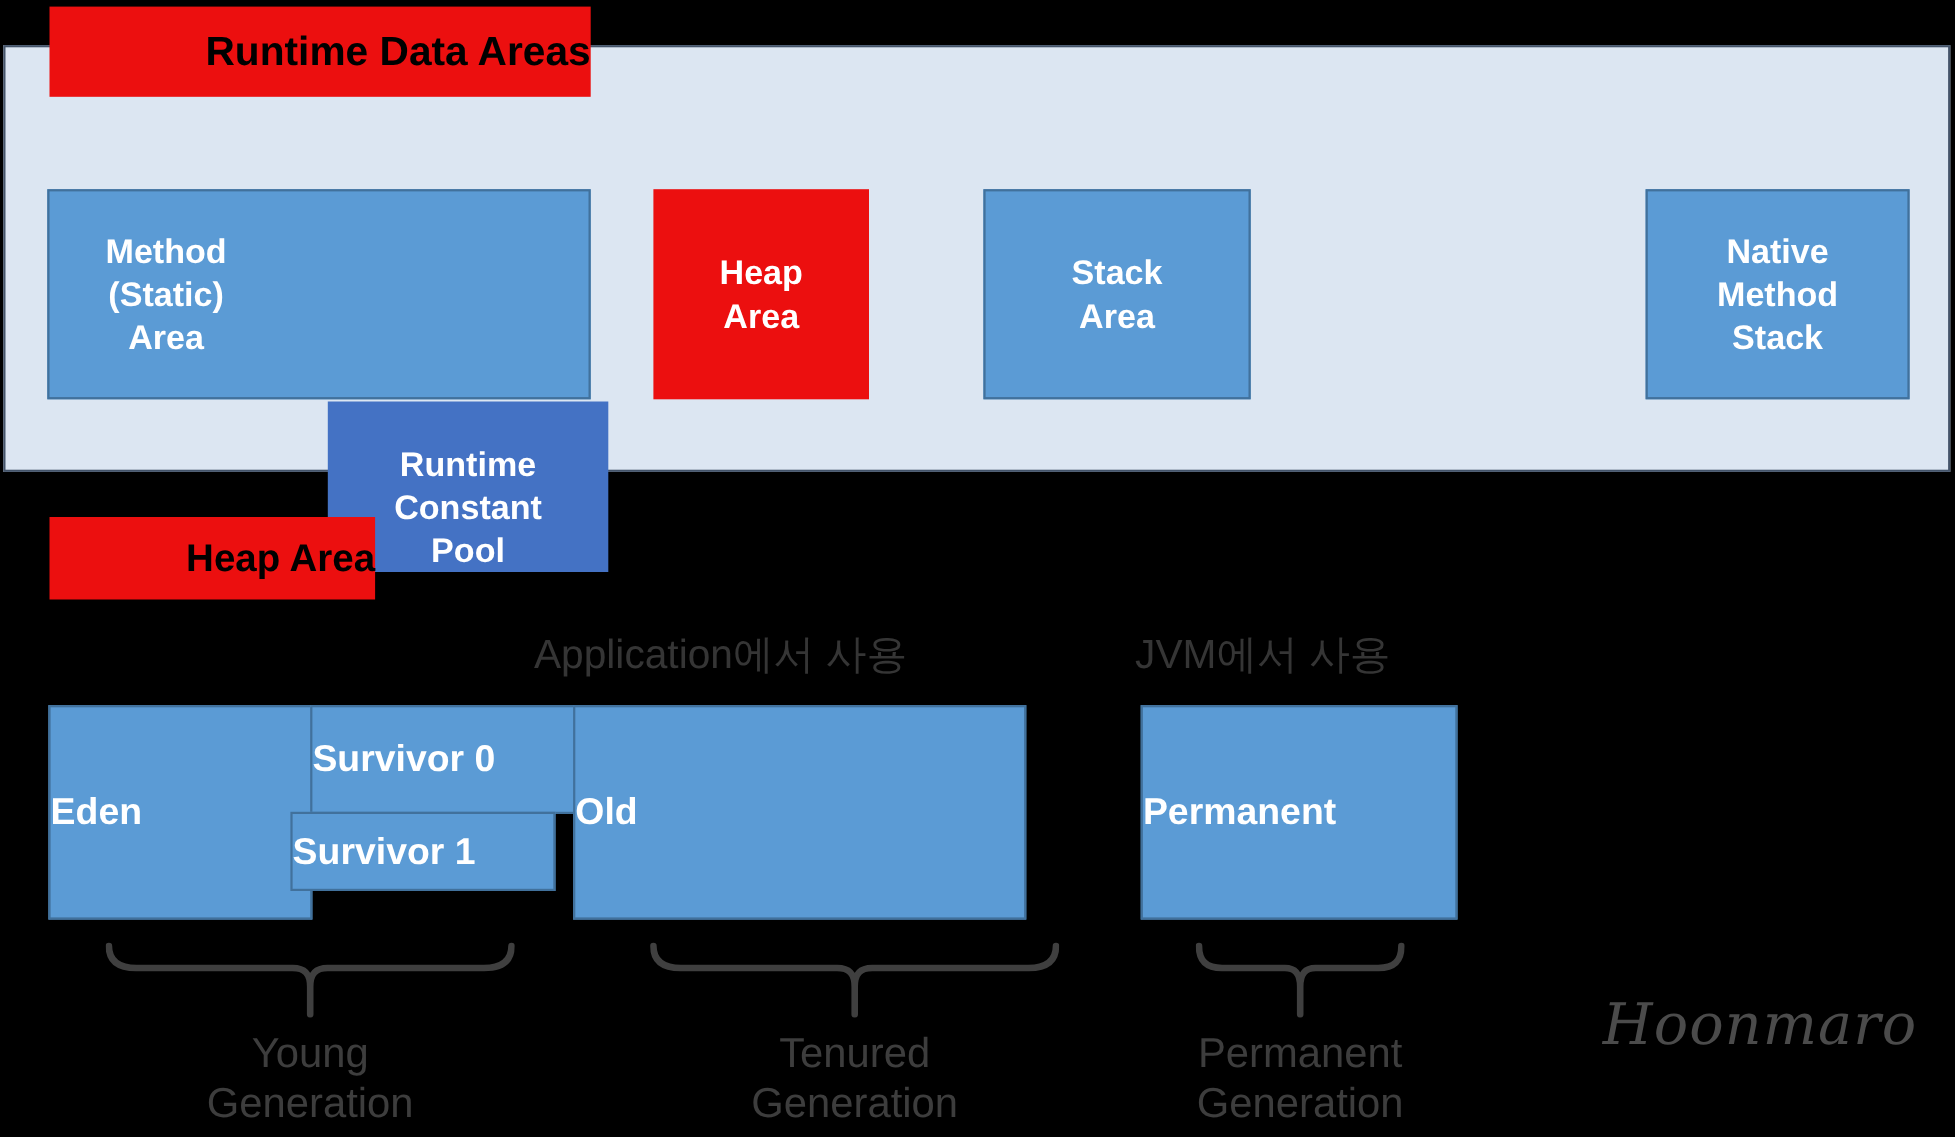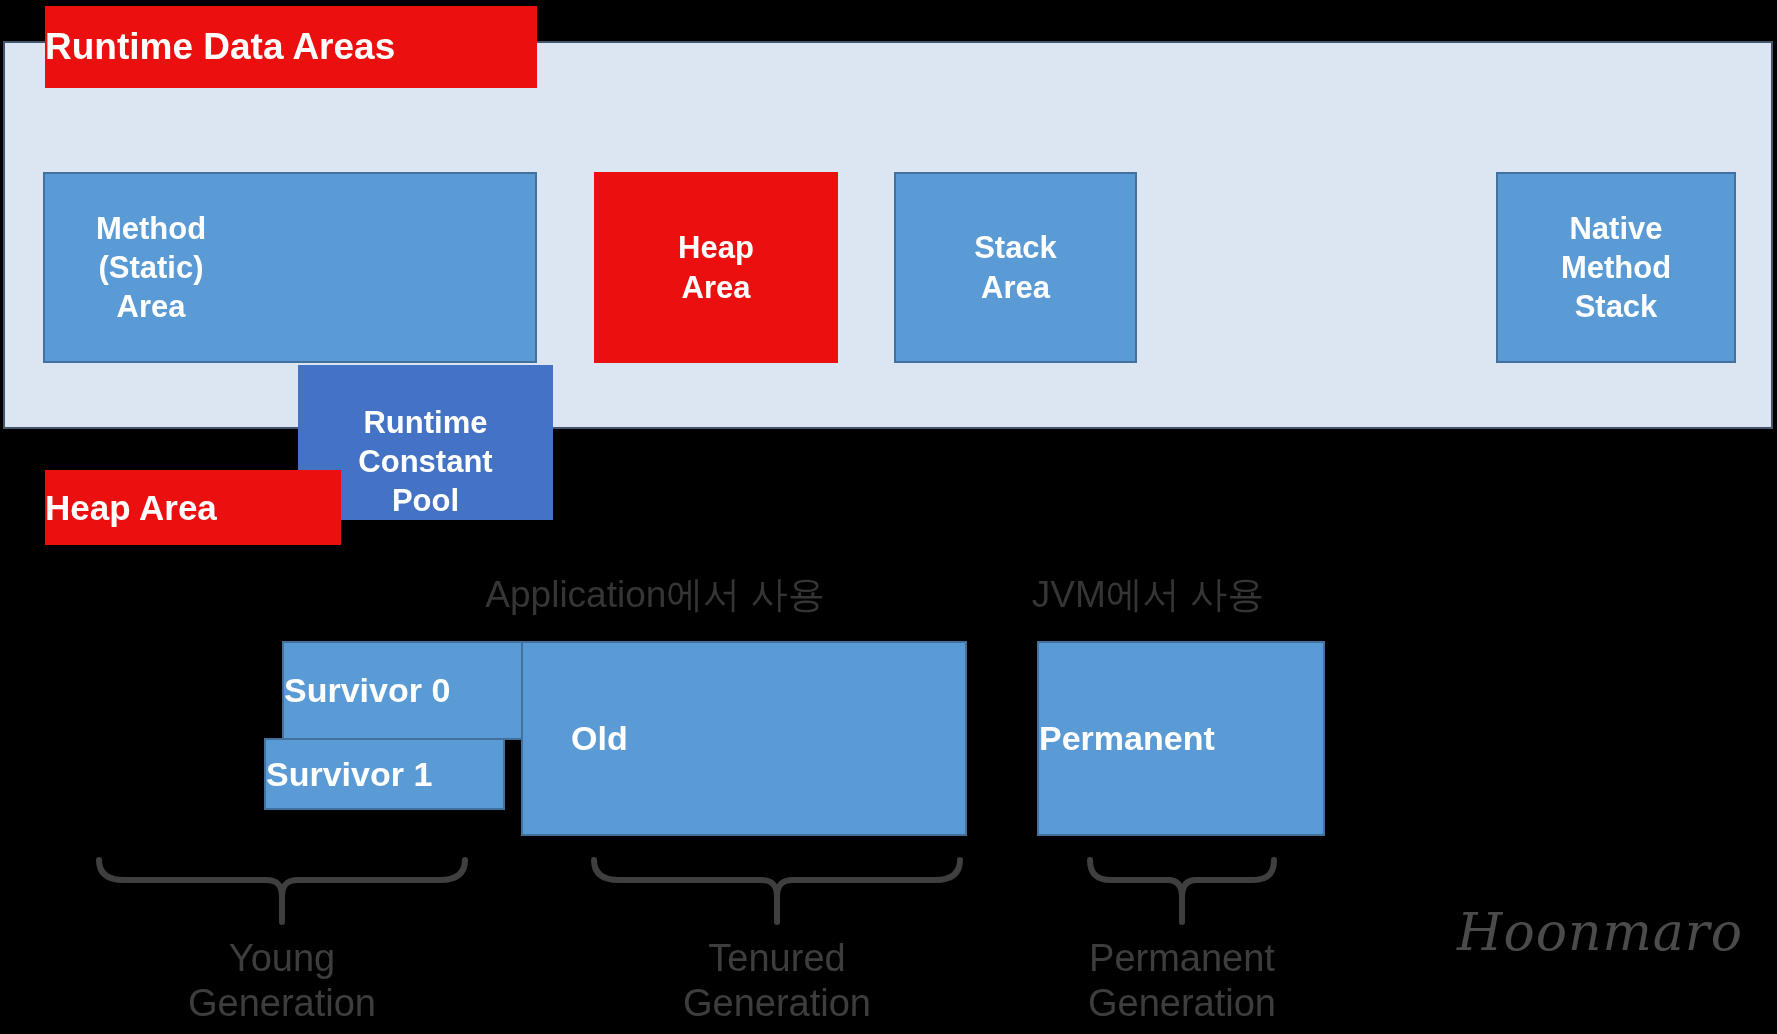--- a/index.html
+++ b/index.html
@@ -9,22 +9,22 @@
     background:#000;
     overflow:hidden;
     font-family:"Liberation Sans", sans-serif;
   }
   
   .panel{
     position:absolute;left:3px;top:41px;width:1766px;height:384px;
     background:#dce6f2;border:2px solid #44546a;
   }
   .red-tag{
-    position:absolute;background:#ec0f0f;color:#ffffff;
-    display:flex;align-items:center;justify-content:flex-start;
+    position:absolute;background:#ec0f0f;color:#000000;
+    display:flex;align-items:center;justify-content:flex-end;
     font-weight:700;z-index:5;
   }
   .tag-runtime{left:45px;top:6px;width:492px;height:82px;font-size:37px;}
   .tag-heap{left:45px;top:470px;width:296px;height:75px;font-size:35px;}
   .area-box{
     position:absolute;top:172px;height:191px;
     background:#5b9bd5;border:2px solid #41719c;
     display:flex;align-items:center;justify-content:center;
     z-index:2;box-sizing:border-box;
   }
@@ -35,21 +35,21 @@
   .box-method{left:43px;width:494px;}
   .method-label-wrap{
     position:absolute;left:0;top:0;width:212px;height:100%;
     display:flex;align-items:center;justify-content:center;
   }
   .box-rcp{
     position:absolute;left:253px;top:191px;width:255px;height:155px;
     background:#4472c4;display:flex;align-items:flex-end;justify-content:center;
     z-index:3;box-sizing:border-box;
   }
-  .box-heap-red{left:594px;width:244px;background:#ec0f0f;border:none;align-items:center;}
+  .box-heap-red{left:594px;width:196px;background:#ec0f0f;border:none;align-items:center;}
   .box-stack{left:894px;width:243px;}
   .box-pc{left:1195px;width:242px;}
   .box-native{left:1496px;width:240px;}
 
   
   .usage-label{
     position:absolute;top:570px;width:420px;
     color:#353535;font-size:37px;text-align:center;
   }
   .usage-app{left:445px;}
@@ -57,21 +57,21 @@
 
   .heap-cell{
     position:absolute;background:#5b9bd5;border:2px solid #41719c;
     display:flex;align-items:center;
     box-sizing:border-box;
   }
   .heap-cell .box-label{font-size:34px;}
   .cell-eden{left:44px;top:641px;width:240px;height:195px;}
   .cell-s0{left:282px;top:641px;width:241px;height:99px;}
   .cell-s1{left:264px;top:738px;width:241px;height:72px;}
-  .cell-old{left:521px;top:641px;width:446px;height:195px;padding-left:48px;}
+  .cell-old{left:521px;top:641px;width:412px;height:195px;}
   .cell-perm{left:1037px;top:641px;width:288px;height:195px;}
 
   .brace{position:absolute;top:856px;height:70px;}
   .brace path{stroke:#3f3f3f;stroke-width:6;fill:none;stroke-linecap:round;}
   .brace-young{left:96px;width:372px;}
   .brace-tenured{left:591px;width:372px;}
   .brace-perm{left:1087px;width:190px;}
 
   .gen-label{
     position:absolute;top:936px;width:320px;
@@ -131,20 +131,23 @@
 Stack</span>
   </div>
 
   <div class="red-tag tag-heap">
     <span>Heap Area</span>
   </div>
 
   <div class="usage-label usage-app">Application에서 사용</div>
   <div class="usage-label usage-jvm">JVM에서 사용</div>
 
+  <div class="heap-cell cell-eden">
+    <span class="box-label">Eden</span>
+  </div>
   <div class="heap-cell cell-s0">
     <span class="box-label">Survivor 0</span>
   </div>
   <div class="heap-cell cell-s1">
     <span class="box-label">Survivor 1</span>
   </div>
   <div class="heap-cell cell-old">
     <span class="box-label">Old</span>
   </div>
   <div class="heap-cell cell-perm">

